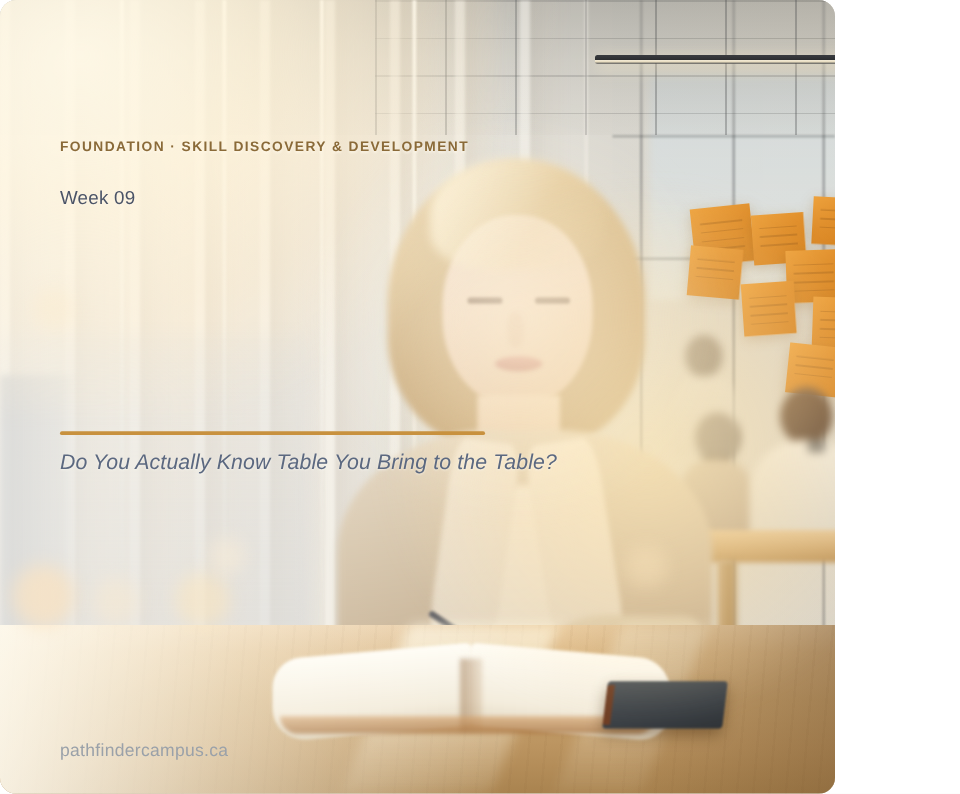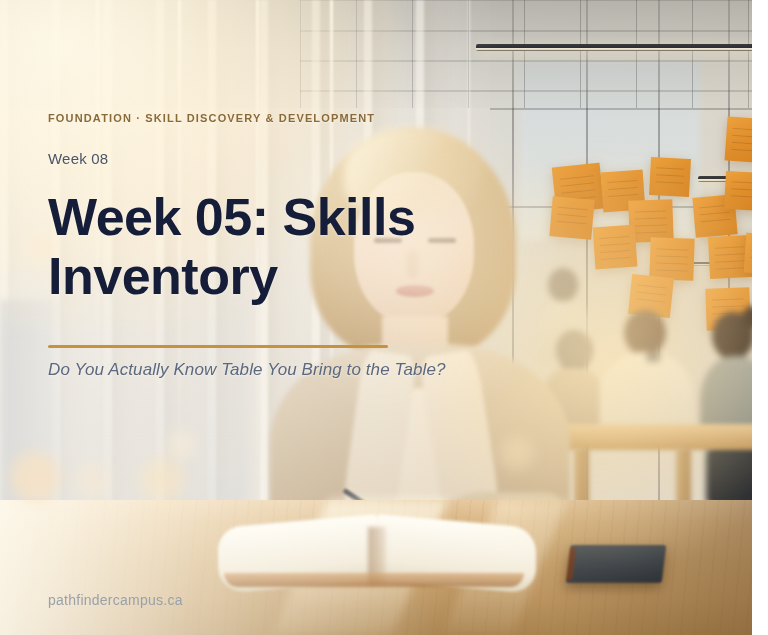--- a/index.html
+++ b/index.html
@@ -6,23 +6,24 @@
   * { margin:0; padding:0; box-sizing:border-box; }
   html, body {
     width:768px; height:635px;
     background:#ffffff;
     font-family:"Liberation Sans", sans-serif;
     overflow:hidden;
   }
 
   #slide {
     position:relative;
-    width:752px; height:635px;
+    width:668px; height:635px;
     overflow:hidden;
     background:#d8d5cf;
+    border-radius:13px;
   }
 
   
   .photo { position:absolute; inset:0; overflow:hidden; }
 
   
   .bg-base {
     position:absolute; inset:0;
     background:
       linear-gradient(100deg,
@@ -491,23 +492,22 @@
     <div class="bokeh" style="left:26px;  top:230px; width:34px; height:34px; background:rgba(250,226,184,.42);"></div>
     <div class="bokeh" style="left:500px; top:436px; width:34px; height:34px; background:rgba(252,230,190,.40);"></div>
 
     <div class="veil"></div>
   </div>
 
   <div class="content">
 
     <div class="eyebrow">FOUNDATION  ·  SKILL DISCOVERY &amp; DEVELOPMENT</div>
 
-    <div class="weeknum">Week 08</div>
-
-    <h1 class="title">Week 05: Skills Inventory</h1>
+    <div class="weeknum">Week 09</div>
+
 
     <div class="rule"></div>
 
     <div class="subtitle">Do You Actually Know Table You Bring to the Table?</div>
 
     <div class="footer">pathfindercampus.ca</div>
   </div>
 
 </div>
 

